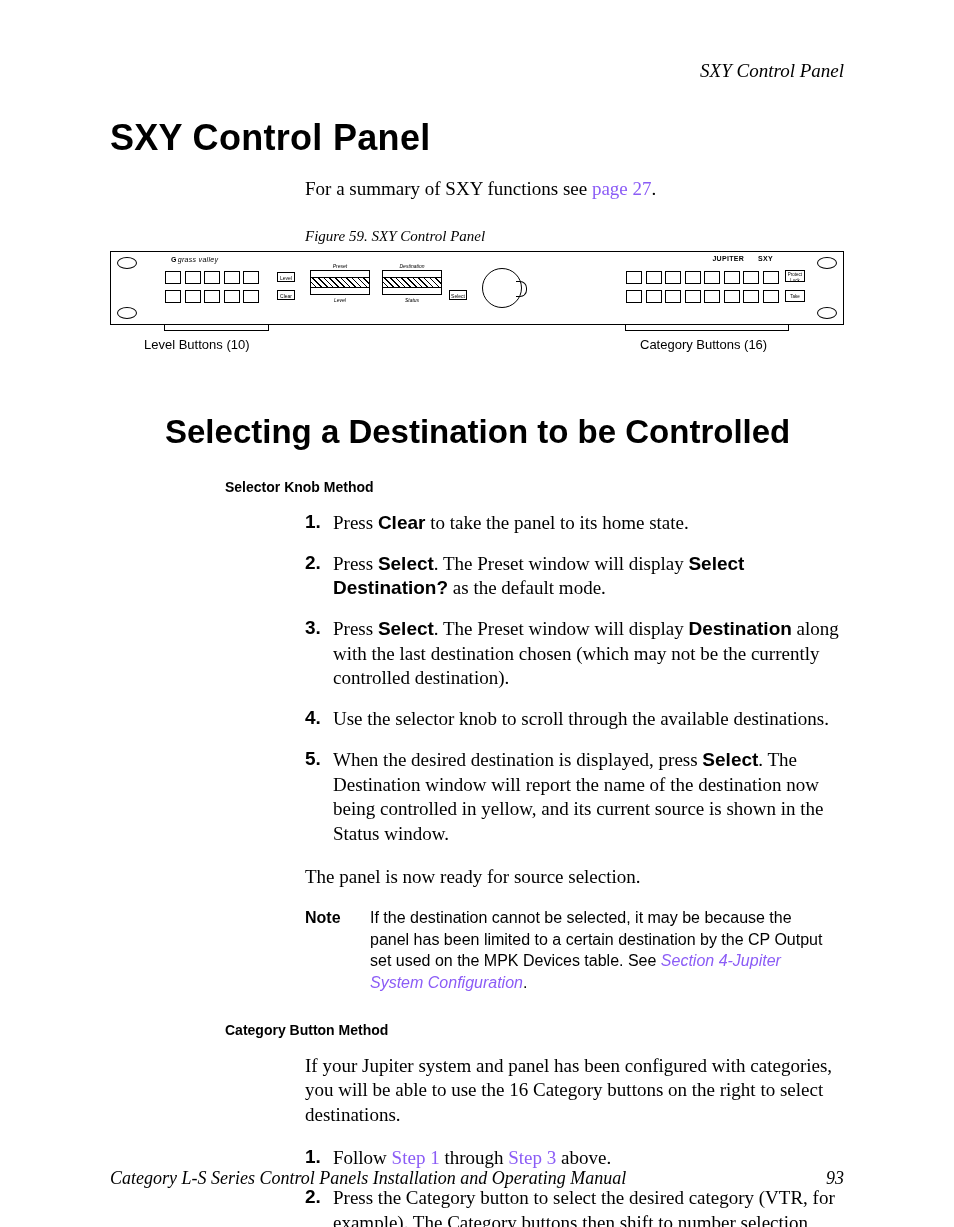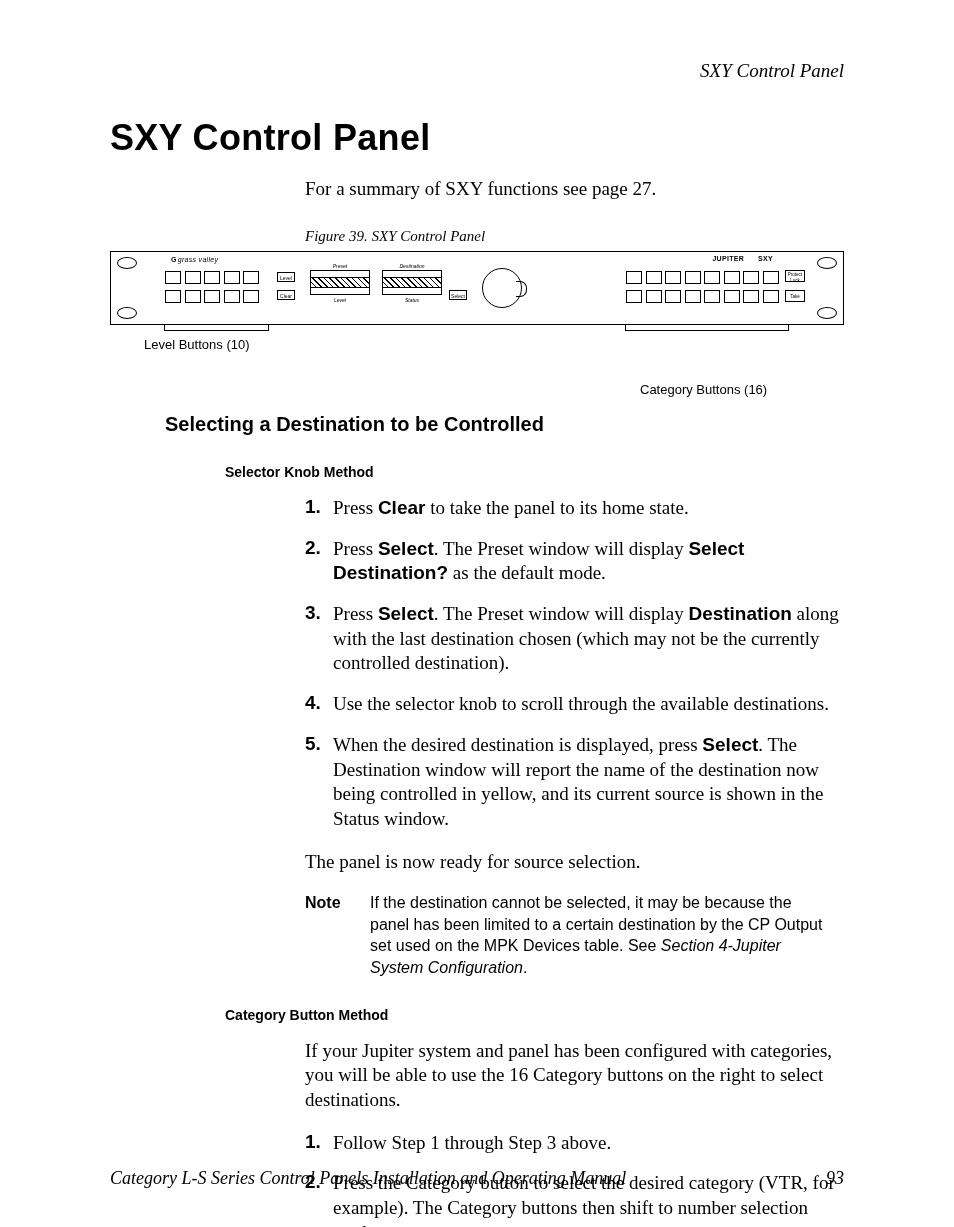--- a/index.html
+++ b/index.html
@@ -28,21 +28,21 @@
     font-stretch: condensed;
     font-size: 36px;
     letter-spacing: 0.3px;
     margin: 0 0 8px 0;
   }
   .intro {
     margin-left: 195px;
     font-size: 19px;
     margin-bottom: 28px;
   }
-  .link { color: #000000; text-align: right; }
+  .link { color: #8b5cf6; text-align: right; }
   .fig-caption {
     margin-left: 195px;
     font-style: italic;
     font-size: 15px;
     margin-bottom: 6px;
   }
   
   .panel-wrap { margin-bottom: 48px; }
   .panel {
     border: 1px solid #000;
@@ -159,26 +159,26 @@
     position: absolute;
     border: 1px solid #000;
     border-top: none;
     height: 6px;
     top: -1px;
   }
   .callouts .lb { left: 54px; width: 103px; }
   .callouts .rb { left: 515px; width: 162px; }
   .callouts .lbl { position: absolute; top: 12px; }
   .callouts .llbl { left: 34px; }
-  .callouts .rlbl { left: 530px; margin-top: 45px; }
+  .callouts .rlbl { left: 530px; }
   
   .h2 {
     font-family: "Arial Narrow", Arial, Helvetica, sans-serif;
     font-weight: 700; font-stretch: condensed;
-    font-size: 20px;
+    font-size: 33px;
     margin: 0 0 28px 55px;
   }
   .h3 {
     font-family: "Arial Narrow", Arial, Helvetica, sans-serif;
     font-weight: 700; font-stretch: condensed;
     font-size: 14px;
     margin: 0 0 16px 115px;
   }
   
   ol.steps {
@@ -230,21 +230,21 @@
 <div class="page">
 
   <div class="running-head">SXY Control Panel</div>
 
   <h1 class="h1">SXY Control Panel</h1>
 
   <p class="intro">
     <span>For a summary of SXY functions see </span><span class="link">page 27</span><span>.</span>
   </p>
 
-  <div class="fig-caption">Figure 39.  SXY Control Panel</div>
+  <div class="fig-caption">Figure 59.  SXY Control Panel</div>
 
   <div class="panel-wrap">
     <div class="panel">
       <div class="screw tl"></div>
       <div class="screw bl"></div>
       <div class="screw tr"></div>
       <div class="screw br"></div>
 
       <div class="logo">grass valley</div>
       <div class="brand-r">

